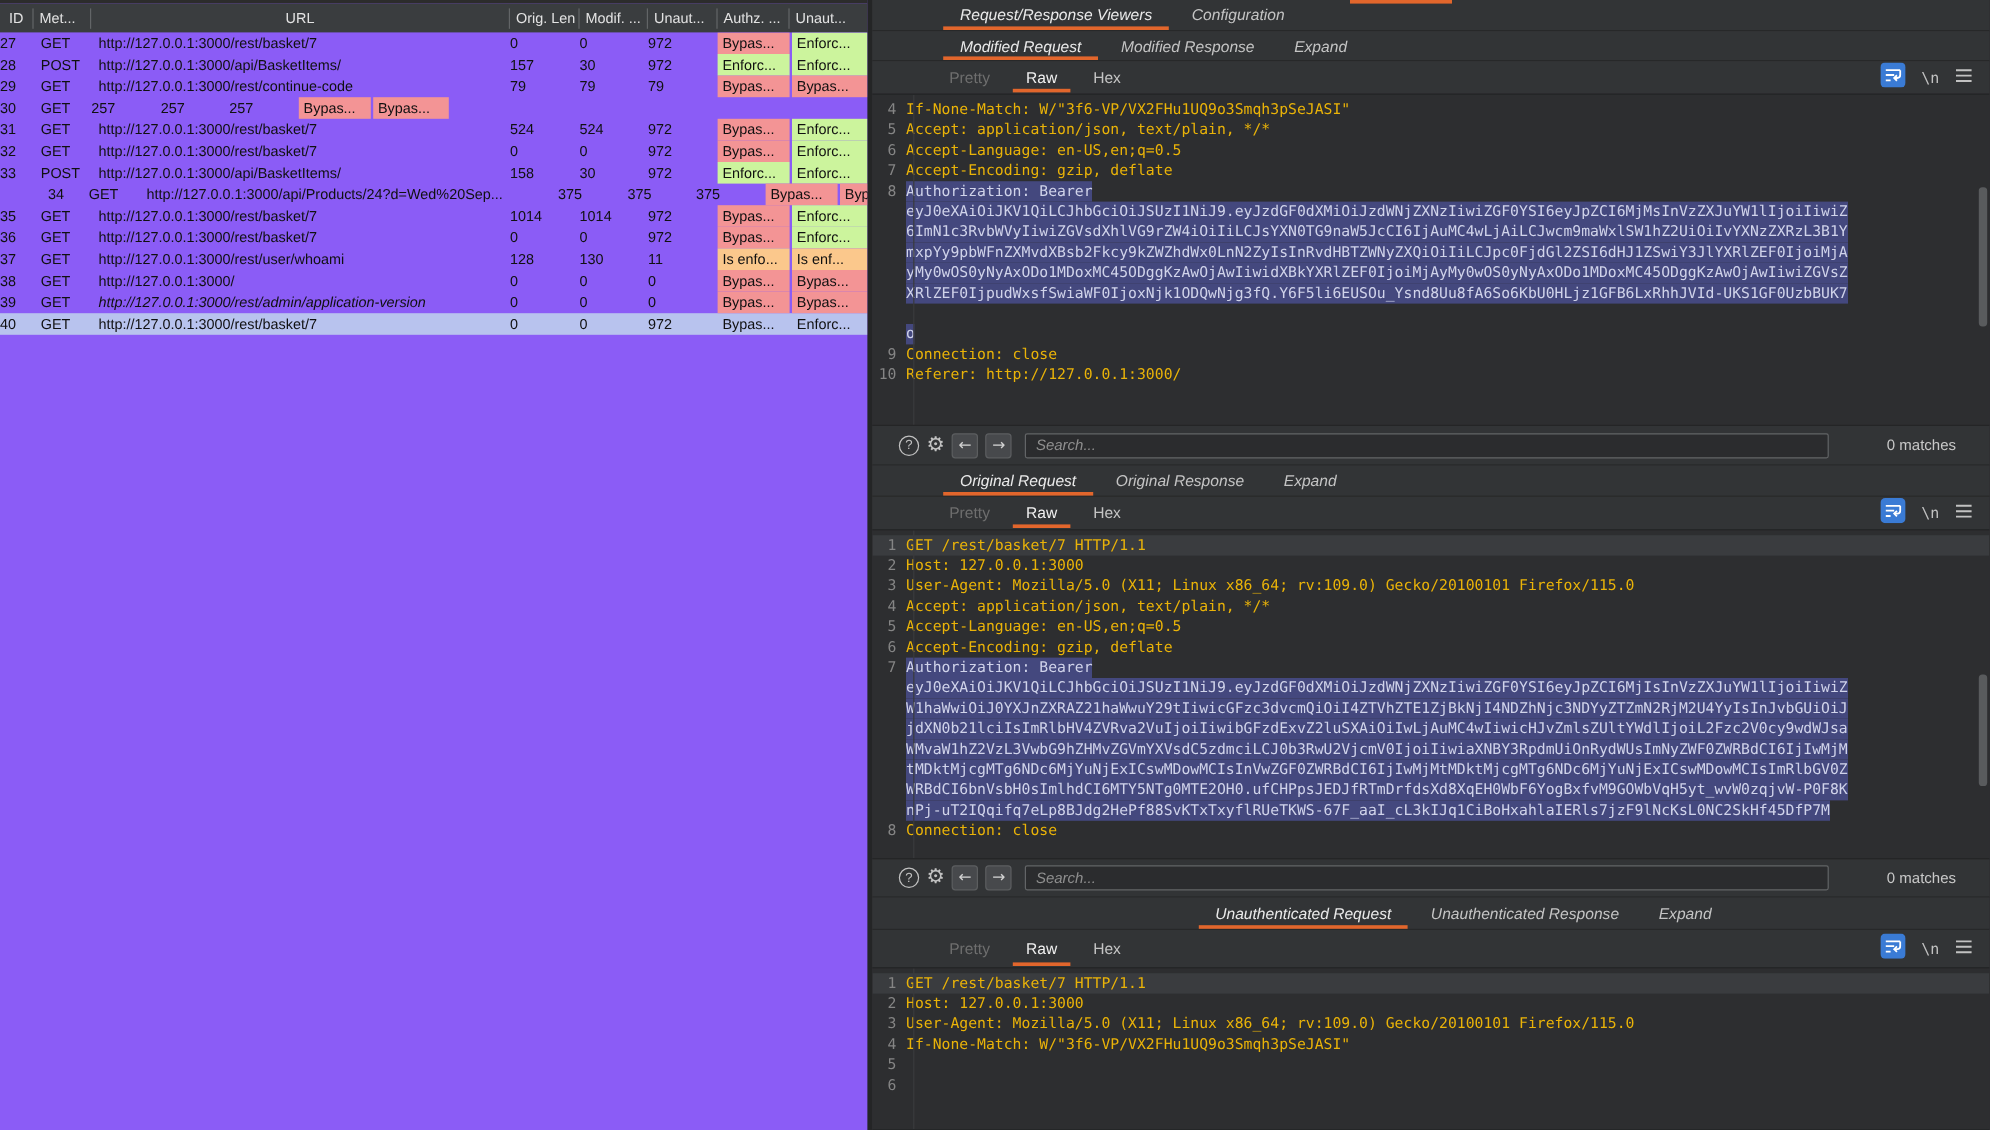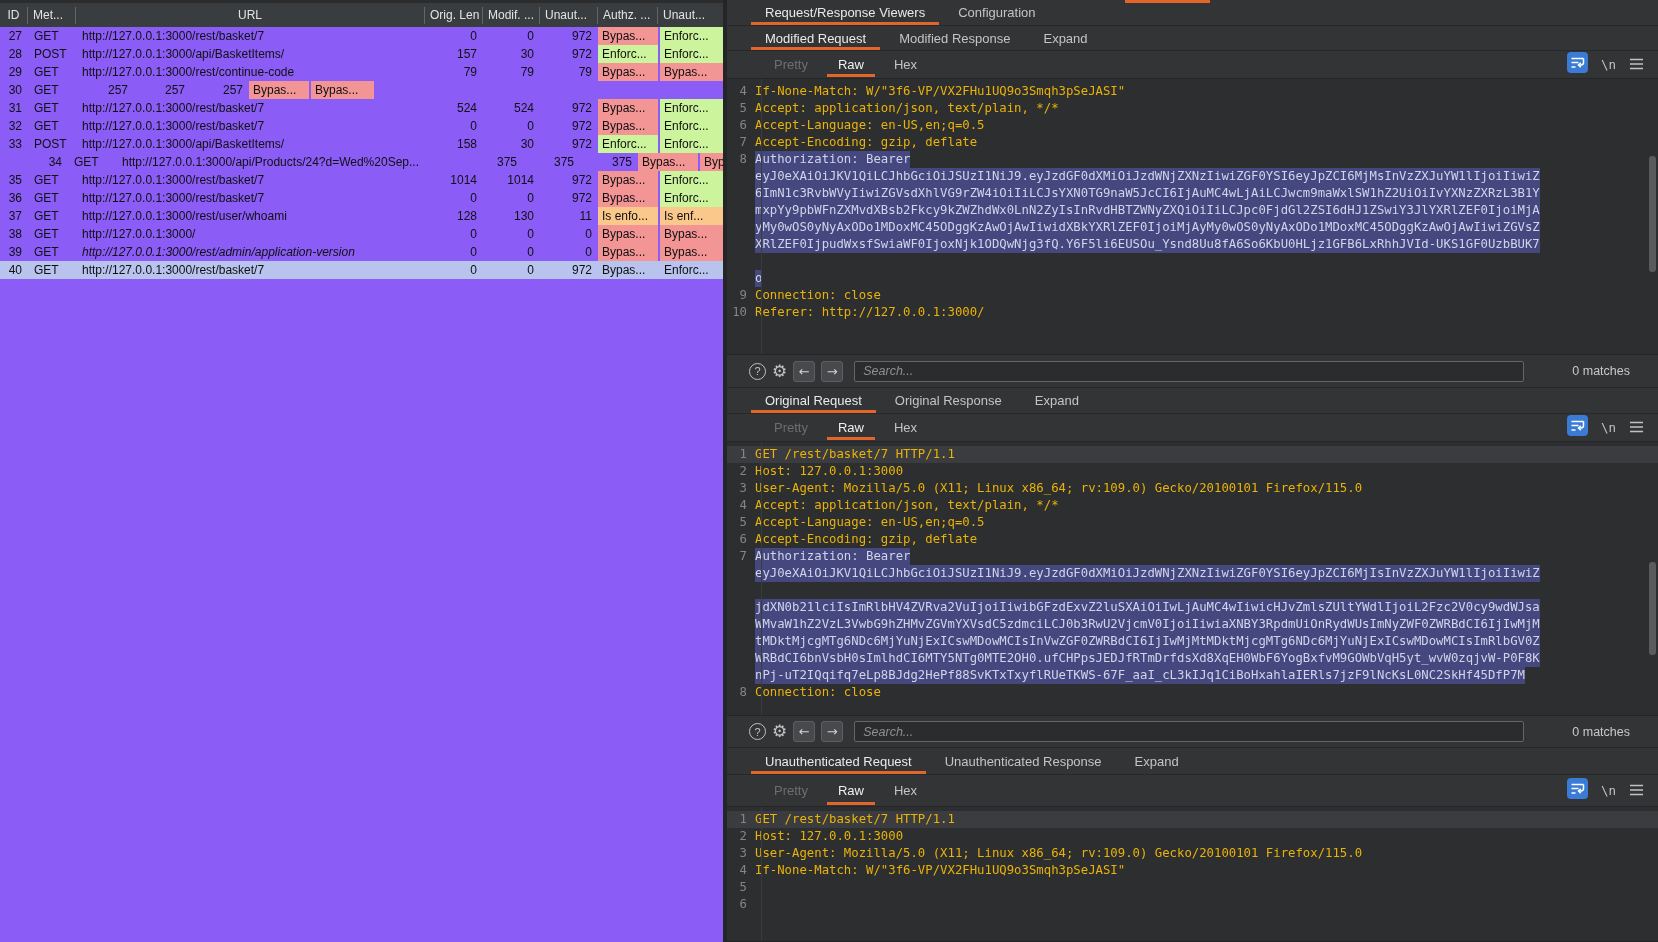--- a/index.html
+++ b/index.html
@@ -12,46 +12,46 @@
   .left-topstrip { height:3px; background:#2c2c2c; flex:none; }
   .thead { height:24px; background:#3a3d3f; display:flex; align-items:center; color:#e3e3e3;
     font-size:12px; flex:none; }
   .th { height:17px; line-height:17px; border-right:1px solid #626567; white-space:nowrap;
     overflow:hidden; padding:0 5px; flex:none; }
   .th:last-child { border-right:none; }
   .tbody { flex:1; overflow:hidden; }
   .tr { height:18px; display:flex; font-size:12px; color:#101010; }
   .tr.sel { background:#b8c3ee; }
   .td { height:18px; line-height:18px; white-space:nowrap; overflow:hidden; flex:none; }
-  .td.num { text-align:right; padding-right:6px; }
+  .td.num { text-align:left; padding-right:6px; }
   .td.txt { padding-left:6px; }
   .td.status { padding-left:4px; }
   .st-red { background:#f39495; }
   .st-green { background:#ccf49d; }
   .st-orange { background:#fbc88c; }
   .tr.sel .st-red, .tr.sel .st-green, .tr.sel .st-orange { background:transparent; }
   .gapcol { width:2px; flex:none; }
 
   
   .divider { width:4px; background:#242526; flex:none; }
 
   
   .right { width:931px; flex:none; position:relative; display:flex; flex-direction:column;
     background:#323436; color:#c8c8c8; }
   .frag { position:absolute; top:0; left:398px; width:85px; height:3px; background:#e2662c; z-index:5; }
 
-  .tabrow { display:flex; align-items:stretch; padding-left:24px; background:#323436;
-    border-bottom:1px solid #272829; flex:none; }
+  .tabrow { display:flex; align-items:stretch; padding-left:59px; background:#323436;
+    border-bottom:1px solid #272829; flex:none;font-style:italic; }
   .tab { display:flex; align-items:center; padding:0 14px; font-size:13px; color:#c4c4c4;
     position:relative; margin-right:5px; white-space:nowrap; }
   .tab.active { color:#eaeaea; }
   .tab.active::after { content:''; position:absolute; left:0; right:0; bottom:0; height:3px;
     background:#e2662c; }
 
-  .subtabrow { display:flex; align-items:stretch; padding-left:32px; background:#323436;
+  .subtabrow { display:flex; align-items:stretch; padding-left:49px; background:#323436;
     position:relative; flex:none; }
   .stab { display:flex; align-items:center; padding:0 15px; font-size:13px; color:#c4c4c4;
     position:relative; }
   .stab.active { color:#f0f0f0; }
   .stab.active::after { content:''; position:absolute; left:4px; right:4px; bottom:1px; height:3px;
     background:#e2662c; }
   .stab.disabled { color:#6e6e6e; }
   .editoricons { position:absolute; right:14px; top:0; bottom:0; display:flex; align-items:center;
     gap:13px; }
   .nl-glyph { font-family:"DejaVu Sans Mono", monospace; font-size:12.5px; color:#c2c2c2; }
@@ -335,38 +335,38 @@
         </div>
         <div class="editor" style="height: 275px;">
           <div class="eline cur"><span class="lnum">1</span><span class="lt">GET /rest/basket/7 HTTP/1.1</span></div>
           <div class="eline"><span class="lnum">2</span><span class="lt">Host: 127.0.0.1:3000</span></div>
           <div class="eline"><span class="lnum">3</span><span class="lt">User-Agent: Mozilla/5.0 (X11; Linux x86_64; rv:109.0) Gecko/20100101 Firefox/115.0</span></div>
           <div class="eline"><span class="lnum">4</span><span class="lt">Accept: application/json, text/plain, */*</span></div>
           <div class="eline"><span class="lnum">5</span><span class="lt">Accept-Language: en-US,en;q=0.5</span></div>
           <div class="eline"><span class="lnum">6</span><span class="lt">Accept-Encoding: gzip, deflate</span></div>
           <div class="eline"><span class="lnum">7</span><span class="lt hsel">Authorization: Bearer</span></div>
           <div class="eline"><span class="lnum"></span><span class="lt hsel">eyJ0eXAiOiJKV1QiLCJhbGciOiJSUzI1NiJ9.eyJzdGF0dXMiOiJzdWNjZXNzIiwiZGF0YSI6eyJpZCI6MjIsInVzZXJuYW1lIjoiIiwiZ</span></div>
-          <div class="eline"><span class="lnum"></span></div>
+          <div class="eline"><span class="lnum"></span><span class="lt hsel">W1haWwiOiJ0YXJnZXRAZ21haWwuY29tIiwicGFzc3dvcmQiOiI4ZTVhZTE1ZjBkNjI4NDZhNjc3NDYyZTZmN2RjM2U4YyIsInJvbGUiOiJ</span></div>
           <div class="eline"><span class="lnum"></span><span class="lt hsel">jdXN0b21lciIsImRlbHV4ZVRva2VuIjoiIiwibGFzdExvZ2luSXAiOiIwLjAuMC4wIiwicHJvZmlsZUltYWdlIjoiL2Fzc2V0cy9wdWJsa</span></div>
           <div class="eline"><span class="lnum"></span><span class="lt hsel">WMvaW1hZ2VzL3VwbG9hZHMvZGVmYXVsdC5zdmciLCJ0b3RwU2VjcmV0IjoiIiwiaXNBY3RpdmUiOnRydWUsImNyZWF0ZWRBdCI6IjIwMjM</span></div>
           <div class="eline"><span class="lnum"></span><span class="lt hsel">tMDktMjcgMTg6NDc6MjYuNjExICswMDowMCIsInVwZGF0ZWRBdCI6IjIwMjMtMDktMjcgMTg6NDc6MjYuNjExICswMDowMCIsImRlbGV0Z</span></div>
           <div class="eline"><span class="lnum"></span><span class="lt hsel">WRBdCI6bnVsbH0sImlhdCI6MTY5NTg0MTE2OH0.ufCHPpsJEDJfRTmDrfdsXd8XqEH0WbF6YogBxfvM9GOWbVqH5yt_wvW0zqjvW-P0F8K</span></div>
           <div class="eline"><span class="lnum"></span><span class="lt hsel">nPj-uT2IQqifq7eLp8BJdg2HePf88SvKTxTxyflRUeTKWS-67F_aaI_cL3kIJq1CiBoHxahlaIERls7jzF9lNcKsL0NC2SkHf45DfP7M</span></div>
           <div class="eline"><span class="lnum">8</span><span class="lt">Connection: close</span></div>
           <div class="sbthumb" style="top: 44%; height: 34%;"></div>
         </div>
         <div class="searchbar" style="height: 32px;">
           <div class="ihelp">?</div>
           <div class="igear">⚙</div>
           <div class="navbtn">←</div>
           <div class="navbtn">→</div>
           <input class="searchinput" placeholder="Search..." style="">
           <div class="matches">0 matches</div>
         </div>
-        <div class="tabrow" style="height: 27px;">
+        <div class="tabrow" style="height: 27px; justify-content: center;">
           <div class="tab active">Unauthenticated Request</div>
           <div class="tab">Unauthenticated Response</div>
           <div class="tab">Expand</div>
         </div>
         <div class="subtabrow" style="height: 31px;">
           <div class="stab disabled">Pretty</div>
           <div class="stab active">Raw</div>
           <div class="stab">Hex</div>
           <div class="editoricons">
             <span><svg width="21" height="21" viewBox="0 0 21 21">

